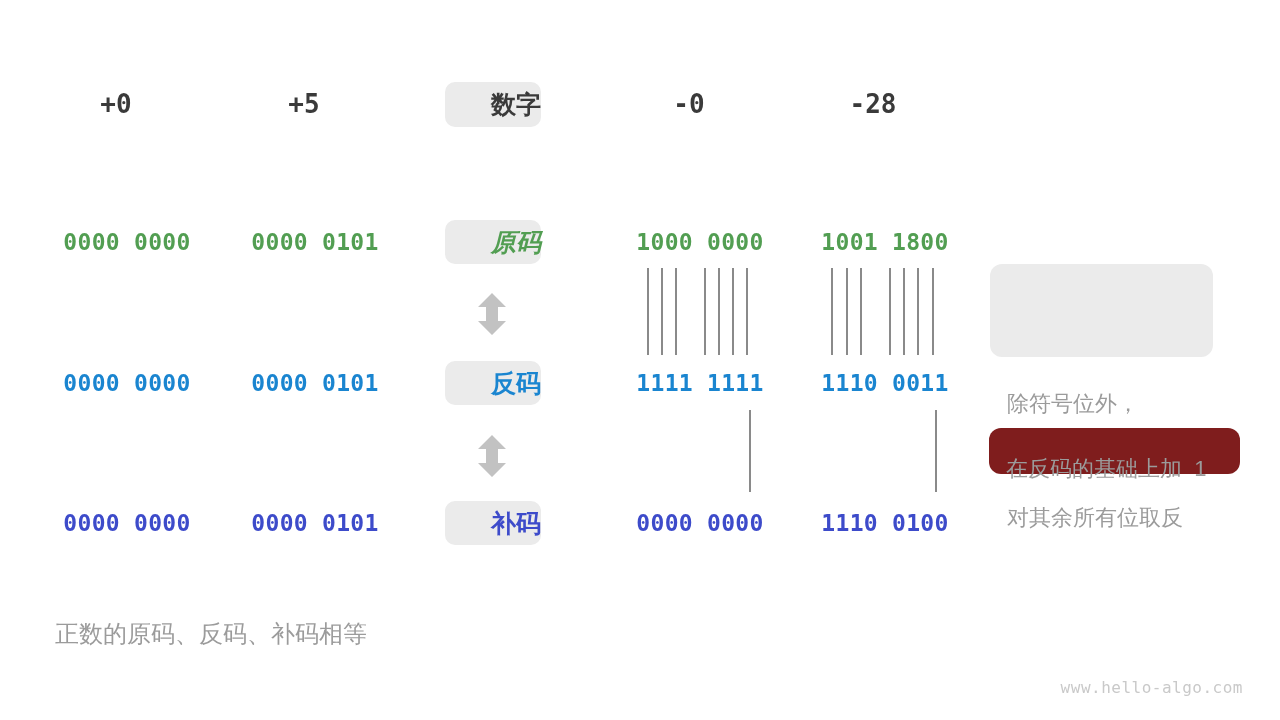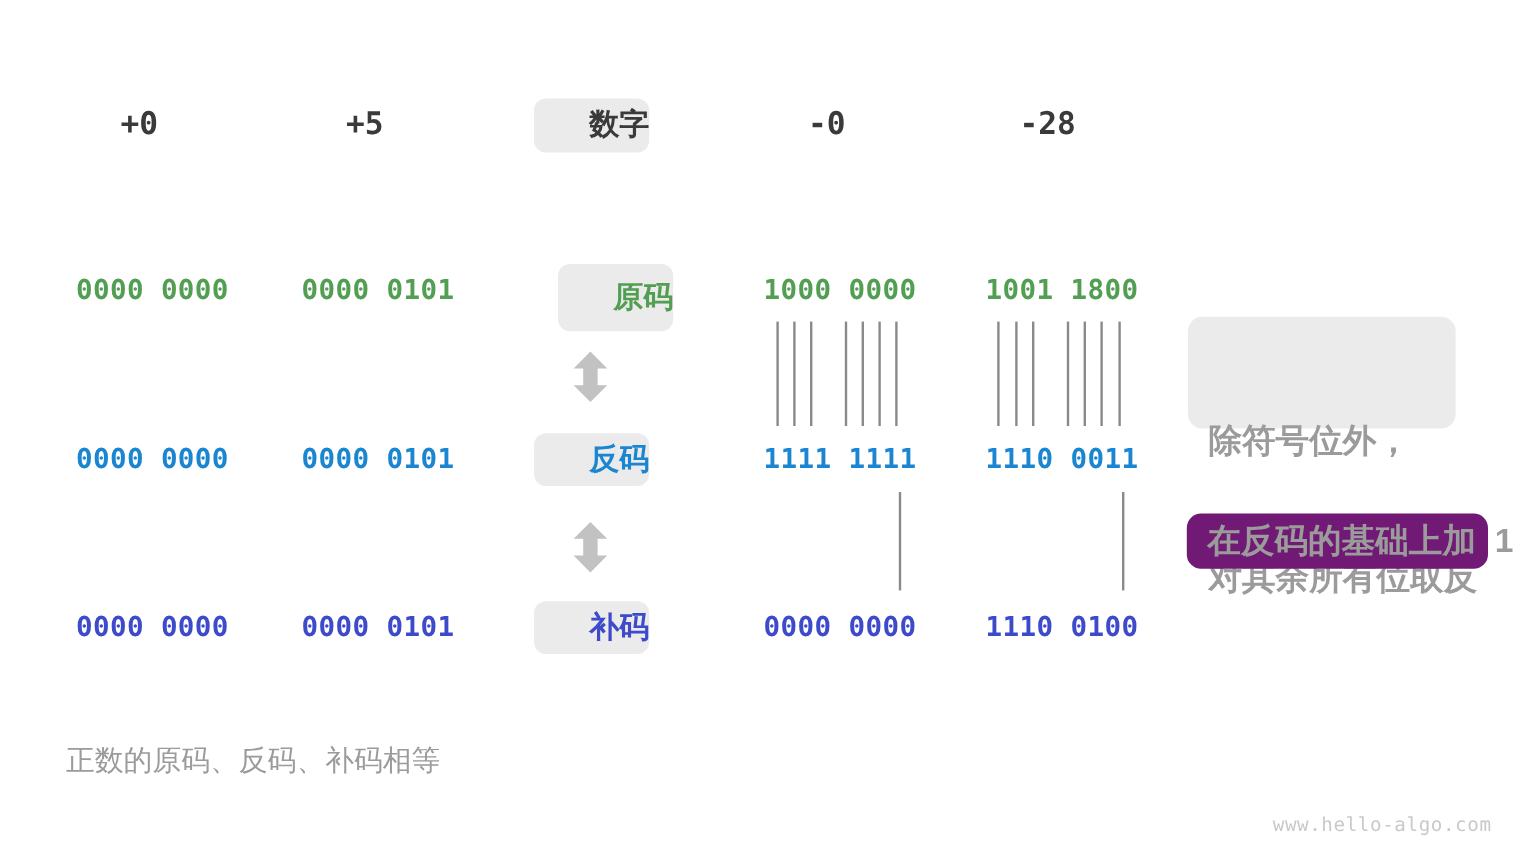--- a/index.html
+++ b/index.html
@@ -11,21 +11,21 @@
   .mono{font-family:"DejaVu Sans Mono","Liberation Mono",monospace;}
   .cjk{font-family:"Liberation Sans","DejaVu Sans",sans-serif;font-weight:700;}
   .hdr{font-size:26px;font-weight:700;white-space:pre;}
   .bin{font-size:23px;font-weight:700;letter-spacing:0.3px;white-space:pre;color:inherit;margin-left:11px;}
   .chip{background:#ebebeb;border-radius:10px;display:flex;align-items:center;justify-content:flex-end;}
   .chip-label{font-size:25px;font-weight:700;line-height:1;}
   .row-group{display:contents;}
   .tick{width:1.5px;height:87px;background:currentColor;}
   .carry{width:1.5px;height:82px;background:currentColor;}
   .note{background:#ebebeb;border-radius:12px;}
-  .note-text{font-size:28px;font-weight:700;line-height:38px;white-space:pre;}
+  .note-text{font-size:22px;font-weight:400;line-height:38px;white-space:pre;margin-top:36px;}
   .caption{font-size:24px;font-weight:400;white-space:pre;}
   .watermark{font-size:16px;letter-spacing:0.5px;white-space:pre;}
   .arrow-icon{display:block;}
 </style>
 </head>
 <body>
 
 <div class="canvas">
 
   
@@ -39,21 +39,21 @@
     <span class="cjk chip-label" style="color: rgb(58, 58, 58);">数字</span>
   </div>
 
   
   <div class="row-group" style="color: rgb(82, 158, 82);">
     <span class="abs ctr mono bin" style="left:116px;top:242px;">0000 0000</span>
     <span class="abs ctr mono bin" style="left:304px;top:242px;">0000 0101</span>
     <span class="abs ctr mono bin" style="left:689px;top:242px;">1000 0000</span>
     <span class="abs ctr mono bin" style="left:874px;top:242px;">1001 1800</span>
   </div>
-  <div class="abs chip" style="left: 465px; top: 220px; width: 96px; height: 56px; background: rgb(235, 235, 235);">
+  <div class="abs chip" style="left: 445px; top: 220px; width: 96px; height: 44px; background: rgb(235, 235, 235); font-style: italic;">
     <span class="cjk chip-label" style="color: rgb(82, 158, 82);">原码</span>
   </div>
 
   
   <div class="row-group" style="color: rgb(138, 138, 138);">
     <span class="abs tick" style="left:647px;top:268px;"></span>
     <span class="abs tick" style="left:661px;top:268px;"></span>
     <span class="abs tick" style="left:675px;top:268px;"></span>
     <span class="abs tick" style="left:704px;top:268px;"></span>
     <span class="abs tick" style="left:718px;top:268px;"></span>
@@ -110,21 +110,21 @@
     <span class="cjk chip-label" style="color: rgb(61, 75, 202);">补码</span>
   </div>
 
   
   <div class="abs note" style="left: 990px; top: 264px; width: 223px; height: 93px; padding: 0px; background: rgb(235, 235, 235);">
     <div class="cjk note-text" style="padding: 9px 0px 0px 17px; color: rgb(155, 155, 155);">
       <div>除符号位外，</div>
       <div>对其余所有位取反</div>
     </div>
   </div>
-  <div class="abs note" style="left: 989px; top: 428px; width: 251px; height: 46px; display: flex; align-items: center; background: #701a75;">
+  <div class="abs note" style="left: 989px; top: 428px; width: 251px; height: 46px; display: flex; align-items: center; background: #7f1d1d;">
     <span class="cjk note-text" style="padding-left: 17px; line-height: 1; color: rgb(155, 155, 155);">在反码的基础上加  1</span>
   </div>
 
   
   <span class="abs vctr cjk caption" style="left: 55px; top: 634px; color: rgb(155, 155, 155);">正数的原码、反码、补码相等</span>
 
   
   <span class="abs vctr mono watermark" style="right: 37px; top: 687px; color: rgb(201, 201, 201);">www.hello-algo.com</span>
 
 </div>

